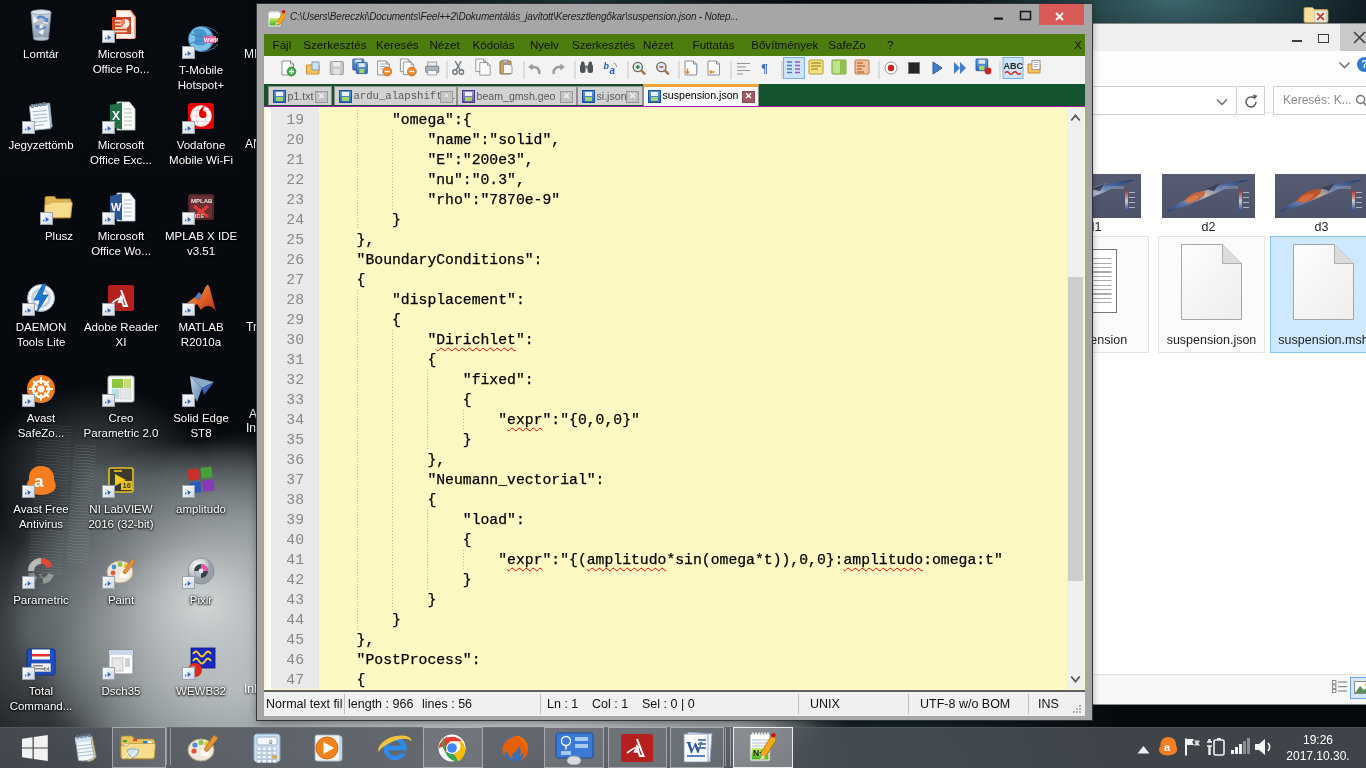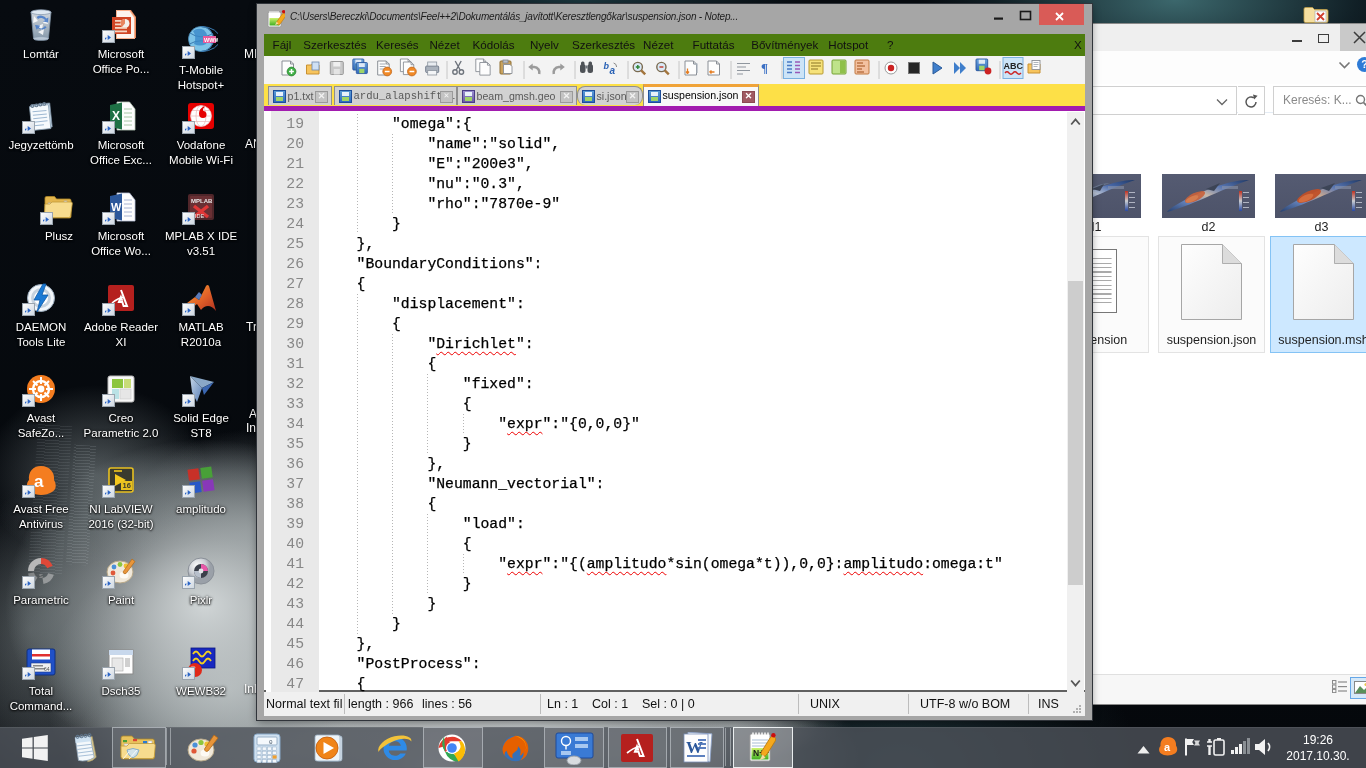--- a/index.html
+++ b/index.html
@@ -39,33 +39,33 @@
 .page{position:absolute;left:22px;top:7px;width:61px;height:76px;}
 .mshpage{position:absolute;left:24px;top:12px;width:50px;height:64px;background:#fff;border:1px solid #777;box-sizing:border-box;background-image:repeating-linear-gradient(180deg,transparent 0 3.2px,#aaa 3.2px 4.4px);background-size:72% 82%;background-position:9px 5px;background-repeat:no-repeat;}
 .mshpage:after{content:"";position:absolute;left:2px;top:24px;width:9px;height:11px;background:#3a5fae;border:1px solid #223;box-shadow:inset 0 3px 0 #e8c63a;}
 .flabel{position:absolute;left:0;right:0;bottom:5px;text-align:center;font-size:12.5px;color:#1e1e1e;white-space:nowrap;}
 
 #npp{position:absolute;left:257px;top:4px;width:835px;height:716px;background:#a6a6a6;outline:1px solid #30343a;box-shadow:0 2px 8px rgba(0,0,0,0.4);}
 #npp .title{position:absolute;left:0;top:0;right:0;height:30px;color:#1c1c1c;font-size:10px;letter-spacing:-0.2px;font-style:italic;}
 #npp .menubar{position:absolute;left:7px;top:30px;width:821px;height:22px;background:#4d7c0f;font-size:11.6px;color:#111;}
 #npp .menubar span{position:absolute;top:4px;}
 #npp .toolbar{position:absolute;left:7px;top:52px;width:821px;height:28px;background:#f3f3f3;}
-#npp .tabbar{position:absolute;left:7px;top:80px;width:821px;height:22px;background:#fde047;}
+#npp .tabbar{position:absolute;left:7px;top:80px;width:821px;height:22px;background:#14532d;}
 .tab{position:absolute;top:2px;height:19px;background:#d2d2d2;border:1px solid #8f8f8f;border-bottom:none;box-sizing:border-box;font-size:10.6px;color:#595959;white-space:nowrap;overflow:hidden;}
 .tab.act{background:#f8f8f8;border-top:3px solid #f0a338;color:#000;top:0;height:22px;z-index:2;}
 .tab .fl{position:absolute;left:4px;top:3px;width:13px;height:13px;background:linear-gradient(180deg,#5b9bd5,#2f6bbf);border:1px solid #1d4e9a;box-sizing:border-box;}
 .tab .fl:before{content:"";position:absolute;left:2px;top:1px;width:7px;height:4px;background:#e8f1fb;}
 .tab .fl:after{content:"";position:absolute;left:2px;bottom:1px;width:7px;height:4px;background:#9fd468;}
 .tab .fl.v{background:linear-gradient(180deg,#9b8fd0,#6a5aa8);border-color:#4a3d85;}
 .tab.act .fl{top:3px;}
 .tab .tx{position:absolute;left:18.5px;top:3px;white-space:nowrap;}
 .tab.act .tx{top:2px;}
 .tab .xb{position:absolute;right:3px;top:4px;width:11px;height:10px;background:#c3c3c3;border:1px solid #9a9a9a;color:#f2f2f2;font-size:9px;line-height:9px;text-align:center;font-weight:bold;}
 .tab.act .xb{background:#a05a62;border-color:#8c4a52;color:#fff;}
-#npp .editor{position:absolute;left:7px;top:102px;width:821px;height:586px;background:#ffffff;border-top:5px solid #a21caf;border-bottom:2px solid #606060;box-sizing:border-box;}
+#npp .editor{position:absolute;left:7px;top:102px;width:821px;height:586px;background:#fef9c3;border-top:1px solid #a21caf;border-bottom:2px solid #606060;box-sizing:border-box;}
 #npp .nummargin{position:absolute;left:1.5px;top:0;width:53.5px;height:582px;background:#e9e9e9;border-left:5px solid #fff;box-sizing:border-box;}
 #npp .nums{position:absolute;left:0;top:3px;width:40px;text-align:right;margin:0;font-family:"Liberation Mono",monospace;font-size:14.75px;line-height:20px;color:#878787;}
 #npp pre.code{position:absolute;left:57.2px;top:3px;margin:0;font-family:"Liberation Mono",monospace;font-size:14.75px;line-height:20px;color:#000;-webkit-text-stroke:0.25px #000;}
 .sq{text-decoration:underline wavy #e00 1px;text-underline-offset:3px;}
 .guide{position:absolute;width:1px;background:repeating-linear-gradient(180deg,#b6b6b6 0 1px,transparent 1px 3px);}
 #npp .vsb{position:absolute;right:1.5px;top:1px;width:17px;height:581px;background:#f0f0f0;}
 #npp .vsb .thumb{position:absolute;left:1px;width:15px;background:#cdcdcd;}
 #npp .sbar{position:absolute;left:7px;top:688px;width:821px;height:24px;background:#f0f0f0;font-size:12.5px;color:#111;overflow:hidden;}
 #npp .sbar span{position:absolute;top:5px;white-space:nowrap;z-index:2;}
 #npp .sbar .sep{position:absolute;top:2px;width:1px;height:20px;background:#bdbdbd;z-index:3;}
@@ -594,21 +594,21 @@
   <span style="left:8.6px">Fájl</span>
       <span style="left:39.3px">Szerkesztés</span>
       <span style="left:112.1px">Keresés</span>
       <span style="left:165.5px">Nézet</span>
       <span style="left:208.6px">Kódolás</span>
       <span style="left:265.9px">Nyelv</span>
       <span style="left:308px">Szerkesztés</span>
       <span style="left:379.1px">Nézet</span>
       <span style="left:428.6px">Futtatás</span>
       <span style="left:487.2px">Bővítmények</span>
-      <span style="left:564.3px">Hotspot</span>
+      <span style="left:564.3px">SafeZo</span>
       <span style="left:622.9px">?</span>
       <span style="left:810px">X</span>
  </div>
  <div class="toolbar" id="nppToolbar">
  <svg width="821" height="28" viewBox="0 0 821 28">
   <defs>
    <g id="pg">
             <path d="M0 0 h8.5 l3 3 v11 h-11.5 z" fill="#fdfdfd" stroke="#8a8f96" stroke-width="1"></path>
             <path d="M8.5 0 v3 h3" fill="none" stroke="#8a8f96" stroke-width="1"></path>
           </g>
@@ -805,21 +805,21 @@
   <div class="tab" style="left:70px;width:123px;font-family:Liberation Mono, monospace;">
         <span class="fl"></span>
         <span class="tx">ardu_alapshift.ino</span>
         <span class="xb">✕</span>
       </div>
   <div class="tab" style="left:193px;width:120px;">
         <span class="fl v"></span>
         <span class="tx">beam_gmsh.geo</span>
         <span class="xb">✕</span>
       </div>
-  <div class="tab" style="left:313px;width:66px;border-radius:8px;">
+  <div class="tab" style="left:313px;width:66px;">
         <span class="fl"></span>
         <span class="tx">si.json</span>
         <span class="xb">✕</span>
       </div>
   <div class="tab act" style="left:379px;width:116px;">
         <span class="fl"></span>
         <span class="tx">suspension.json</span>
         <span class="xb">✕</span>
       </div>
  </div>

